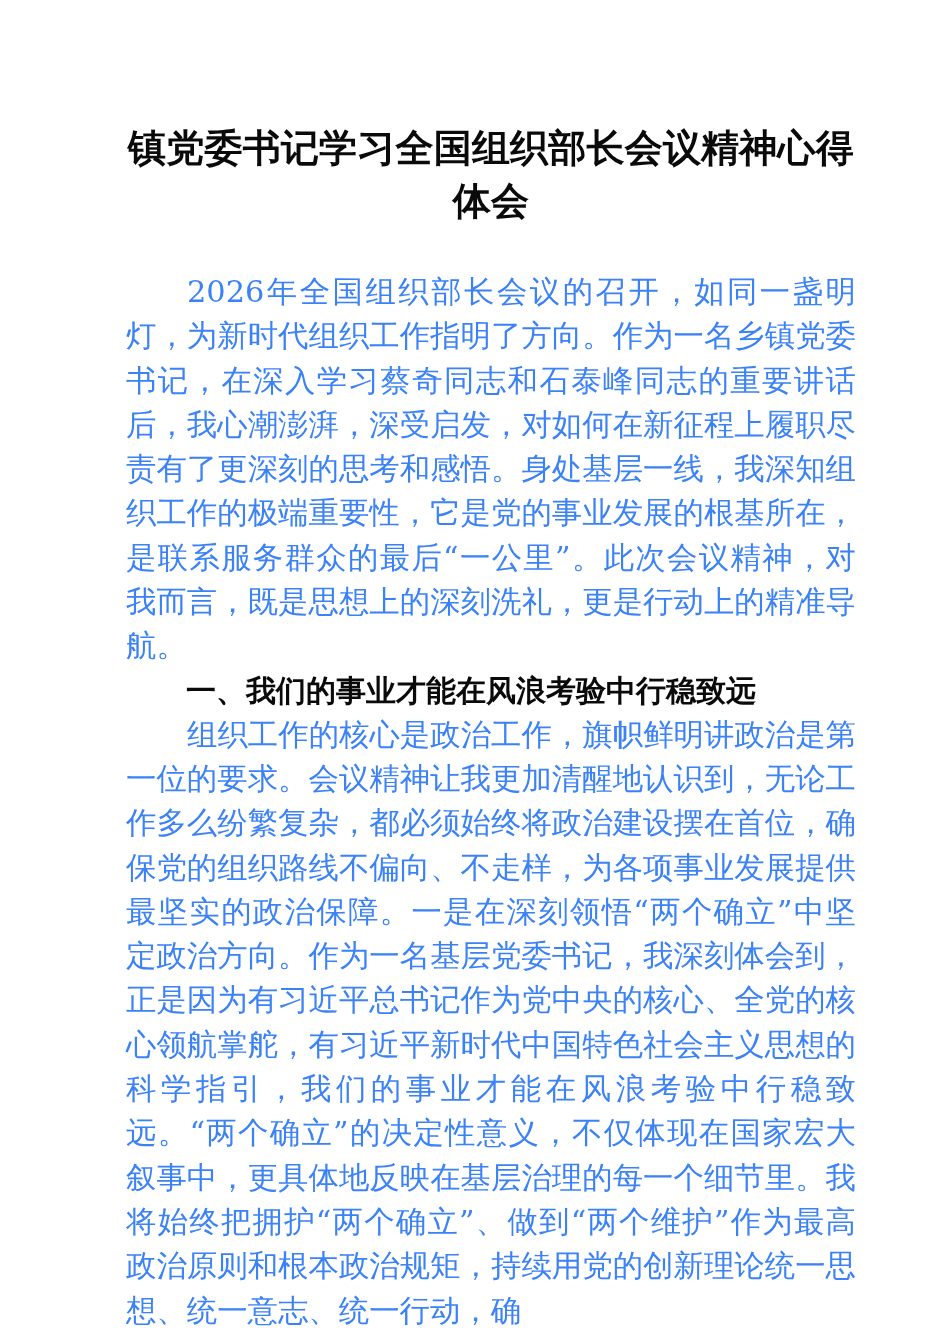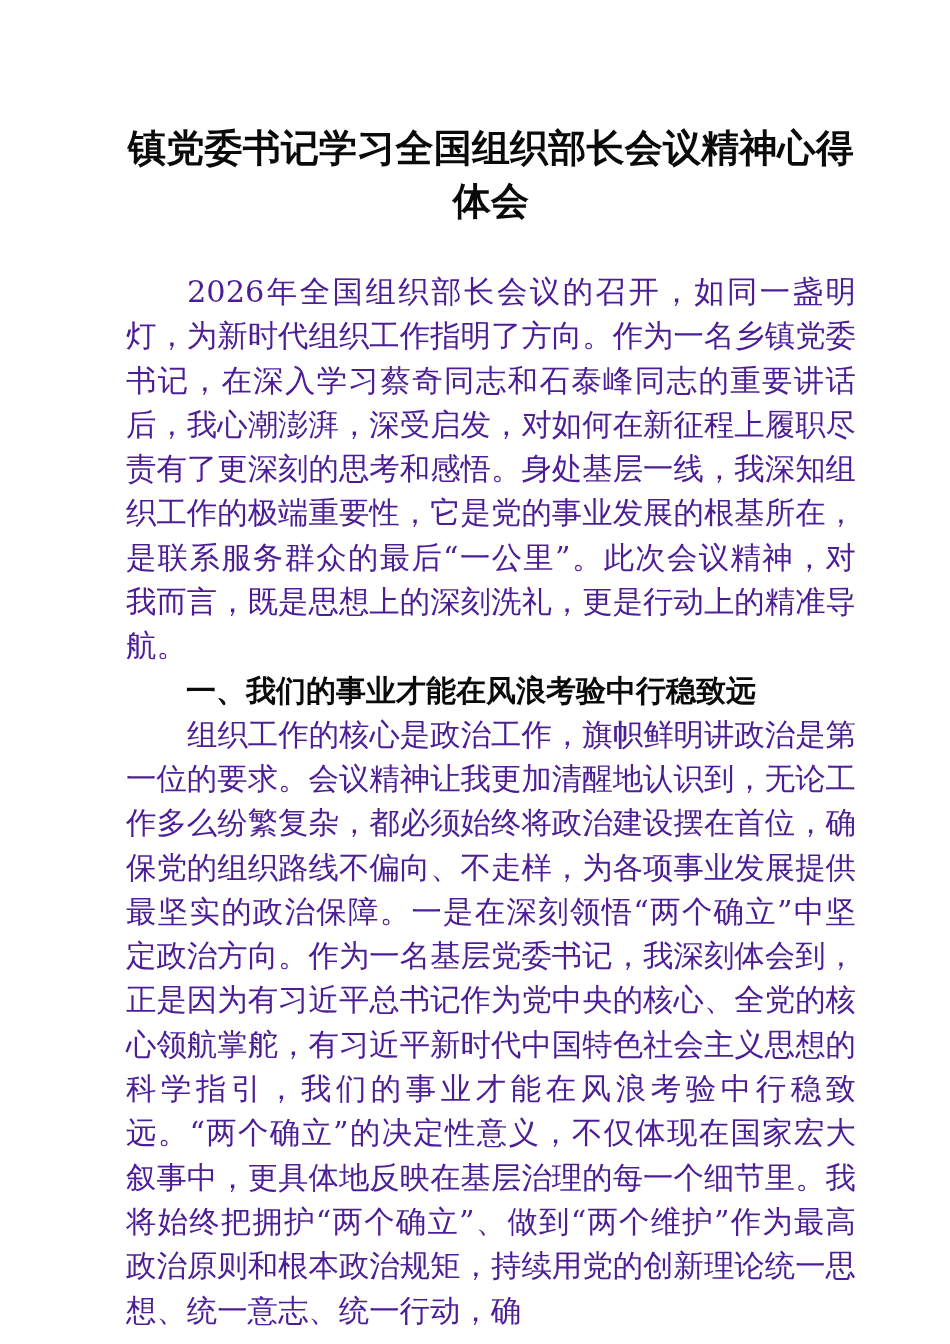--- a/index.html
+++ b/index.html
@@ -64,21 +64,21 @@
     font-weight: normal;
     font-size: 30.4px;
     line-height: 44.3px;
     margin: 0;
     text-indent: 61px;
     text-align: justify;
     text-align-last: left;
     text-justify: inter-ideograph;
     word-break: break-all;
     letter-spacing: 0px;
-    color: #4c1d95;
+    color: #3b82f6;
   }
 
   .spacer-title-body { height: 42px; }
 </style>
 </head>
 <body>
 
 <div class="page">
   <div class="content">
 

